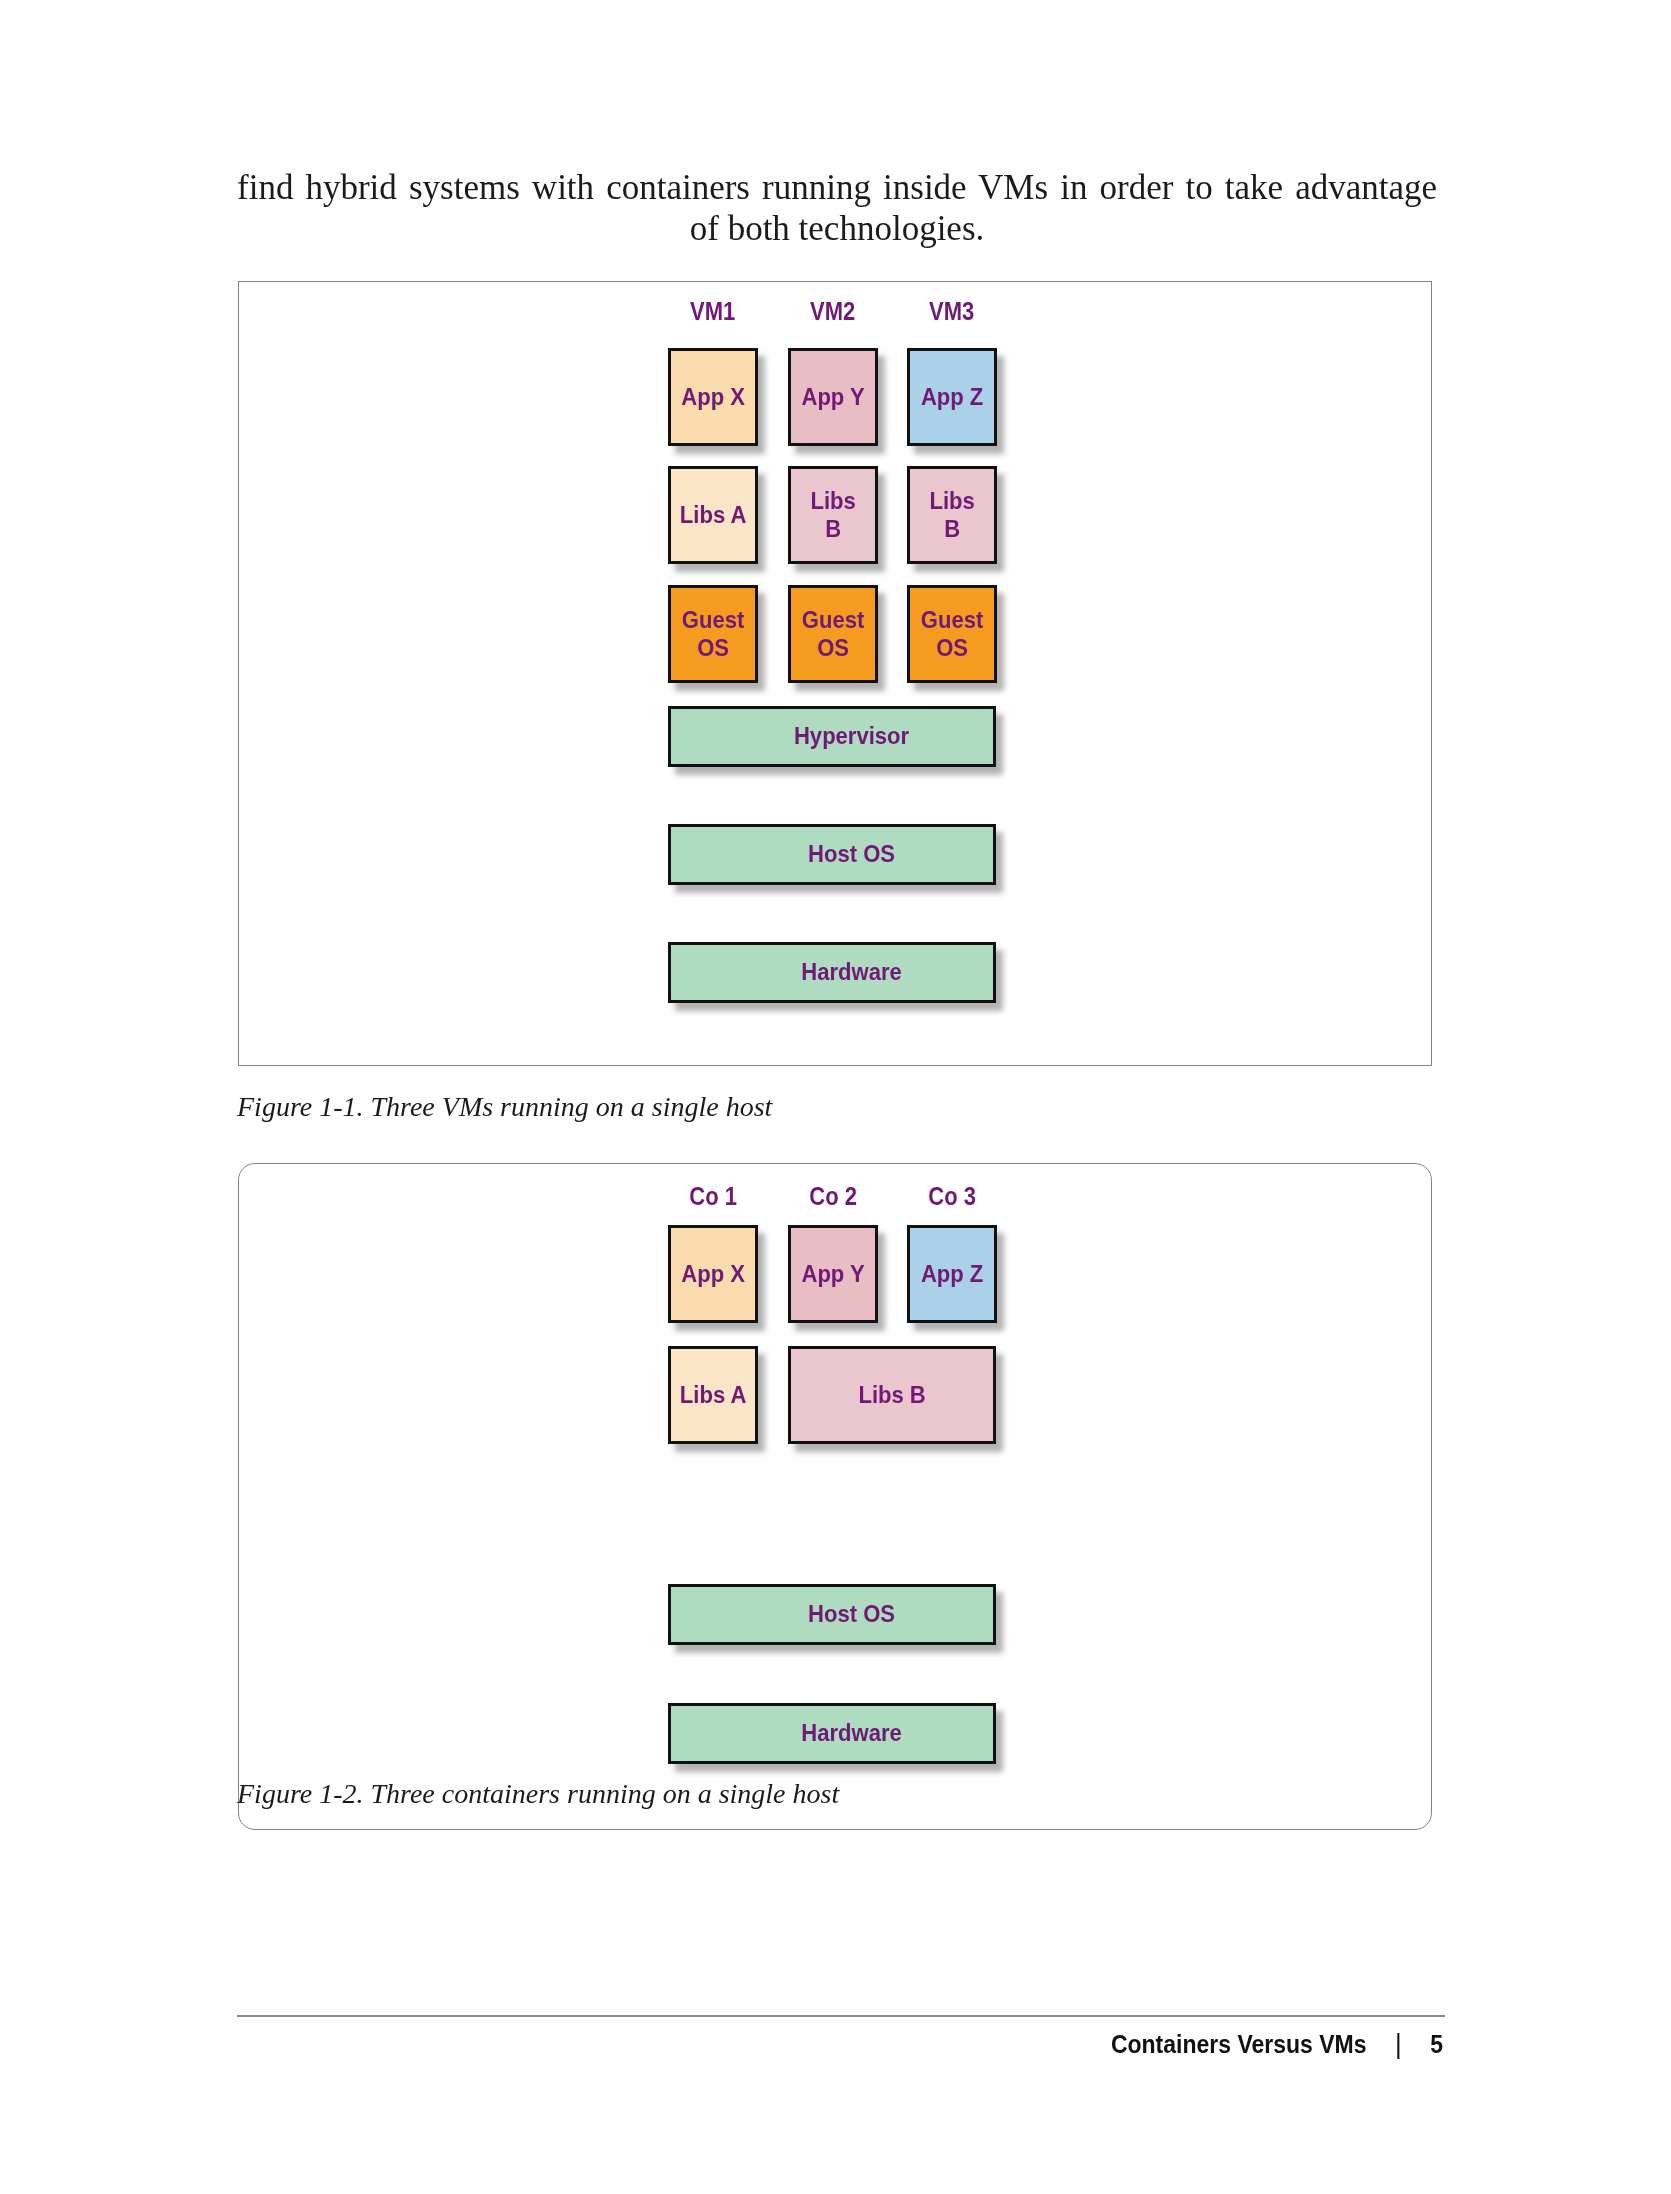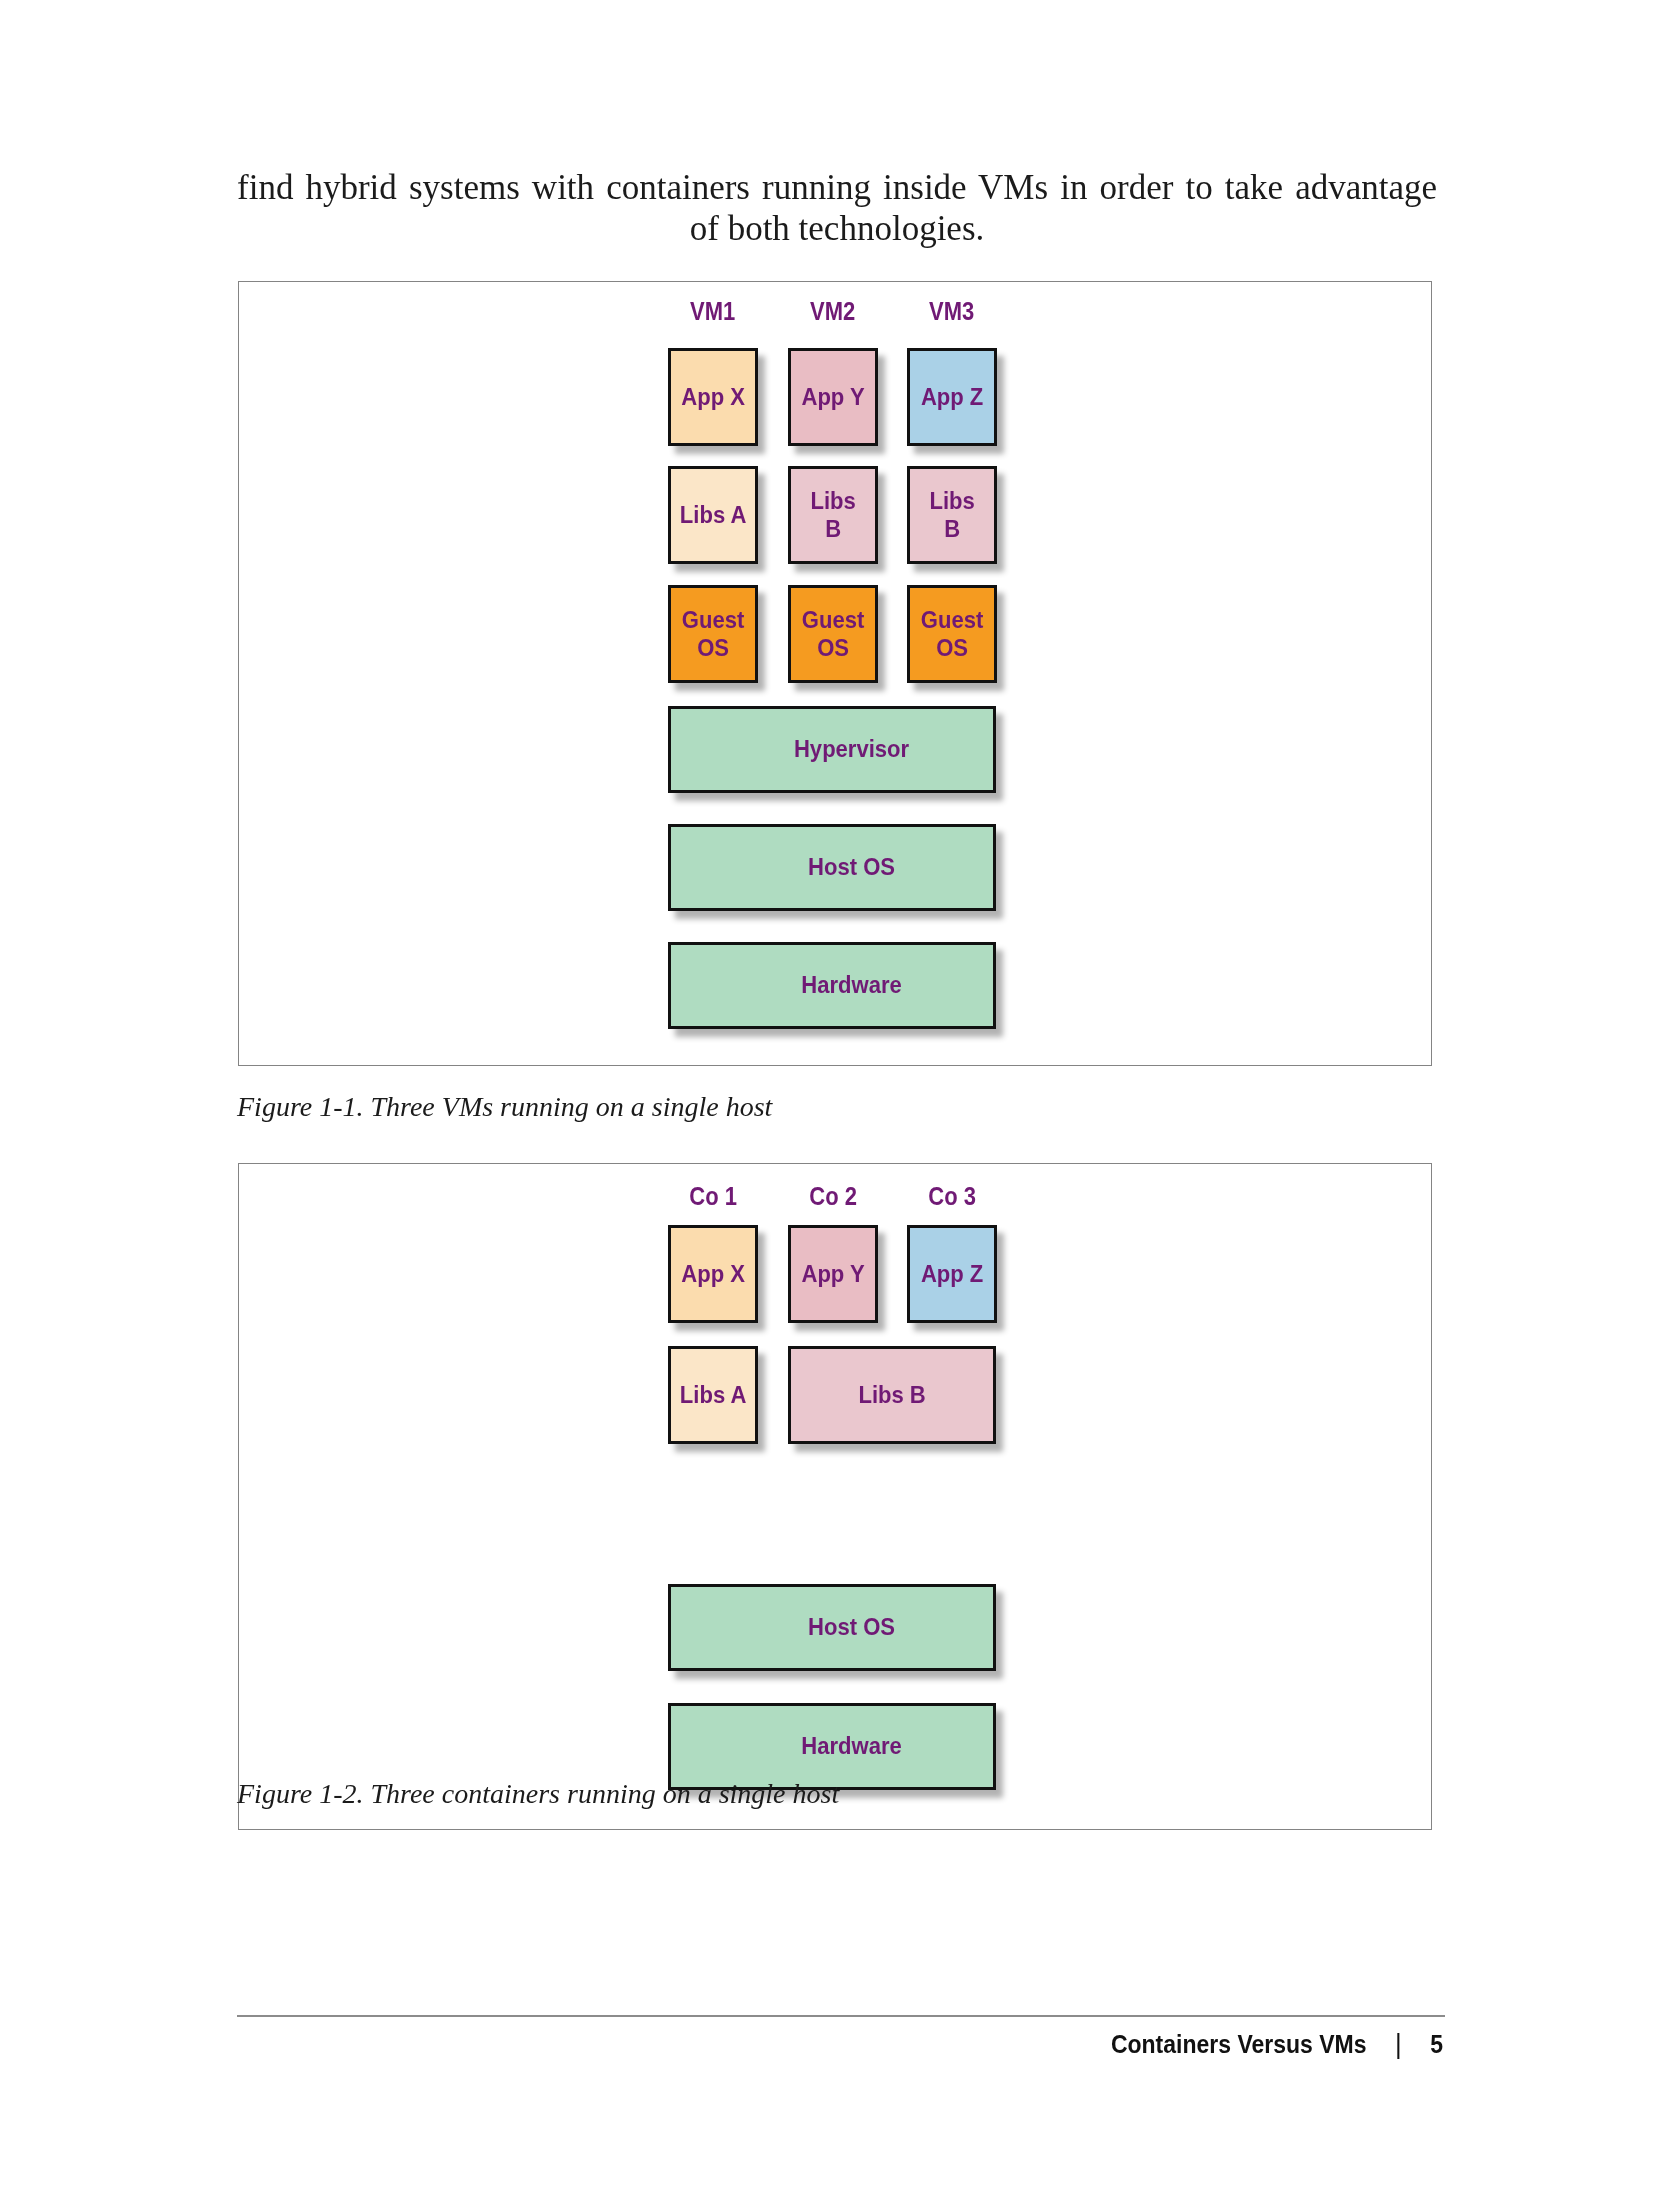--- a/index.html
+++ b/index.html
@@ -25,21 +25,21 @@
 
   
   .fig{
     position:absolute;
     left:238px;width:1194px;
     background:#ffffff;
     border:1.6px solid #848484;
     margin:0;
   }
   #fig1{top:281px;height:785px;}
-  #fig2{top:1163px;height:667px;}
+  #fig2{top:1163px;height:667px;border-radius:17px;}
 
   
   .diagfont{
     font-family:"Liberation Sans", sans-serif;
     font-weight:bold;
     color:#701a75;
   }
   .coll{
     position:absolute;
     width:90px;
@@ -49,21 +49,21 @@
   .coll>span{display:inline-block;transform:scaleX(0.88);}
 
   .cell{
     position:absolute;
     width:90px;height:98px;
     border:3.3px solid #111111;
     display:flex;align-items:center;justify-content:center;
     padding:1.6px 4.9px;
     box-shadow:7.3px 8.2px 5.7px rgba(0,0,0,0.30);
   }
-  .wide{width:328px;height:87px;padding-left:44px;}
+  .wide{width:328px;height:61px;padding-left:44px;}
   .lbl{
     display:block;width:100%;
     text-align:center;
     font-size:24.5px;line-height:1.15;
     transform:scaleX(0.90);
   }
 
   
   .caption{
     position:absolute;

